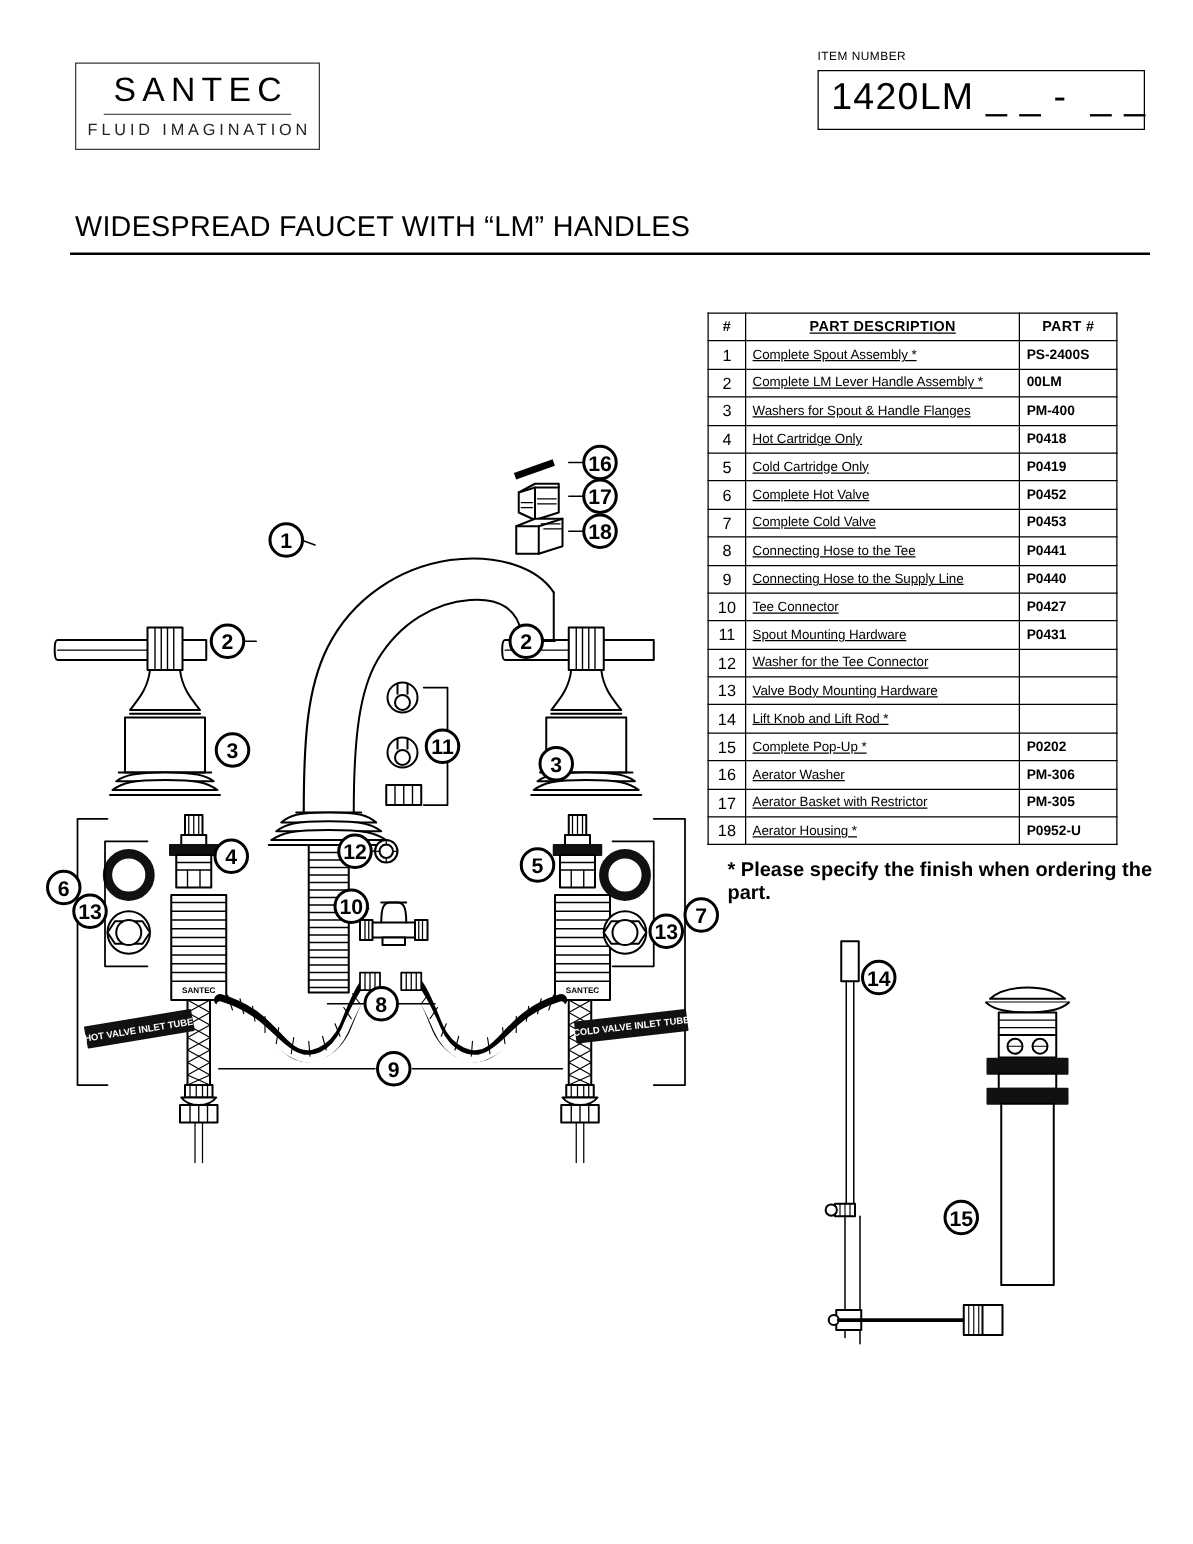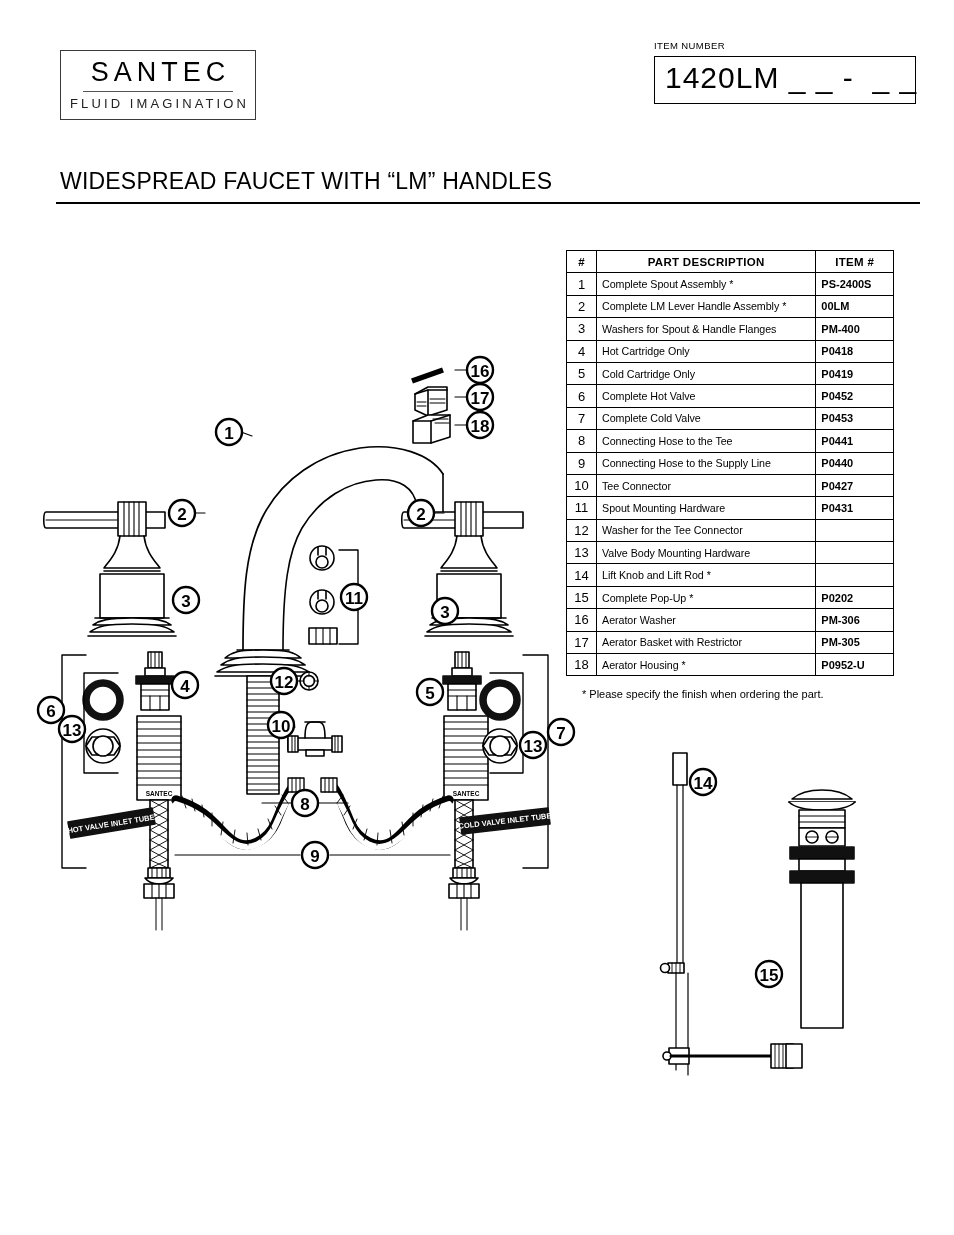--- a/index.html
+++ b/index.html
@@ -124,33 +124,34 @@
     width: 30px;
     text-align: center;
     font-size: 13px;
     font-weight: 400;
   }
   .col-desc {
     width: 222px;
     padding-left: 5px !important;
     font-size: 10.7px;
     letter-spacing: -0.05px;
+    text-decoration: underline;
   }
   .col-part {
     width: 74px;
     padding-left: 5px !important;
     font-size: 11px;
     font-weight: 700;
   }
   #table-footnote {
     position: absolute;
     left: 582px;
     top: 688px;
-    font-size: 11px;
-    font-weight: 400;
+    font-size: 16px;
+    font-weight: 700;
   }
 
   
   #diagram {
     position: absolute;
     left: 0;
     top: 230px;
     width: 954px;
     height: 890px;
   }
@@ -194,21 +195,21 @@
   </div>
 
   <div class="doc-title" id="title-line-2">WIDESPREAD FAUCET WITH “LM” HANDLES</div>
   <div id="header-rule"></div>
 
   <table id="parts-table">
     <thead>
       <tr>
         <th class="col-num">#</th>
         <th class="col-desc" style="text-align:center;padding-left:0 !important;">PART  DESCRIPTION</th>
-        <th class="col-part" style="text-align:center;padding-left:0 !important;">ITEM #</th>
+        <th class="col-part" style="text-align:center;padding-left:0 !important;">PART #</th>
       </tr>
     </thead>
     <tbody id="parts-table-body">
         <tr>
           <td class="col-num">1</td>
           <td class="col-desc">Complete Spout Assembly  *</td>
           <td class="col-part">PS-2400S</td>
         </tr>
         <tr>
           <td class="col-num">2</td>

